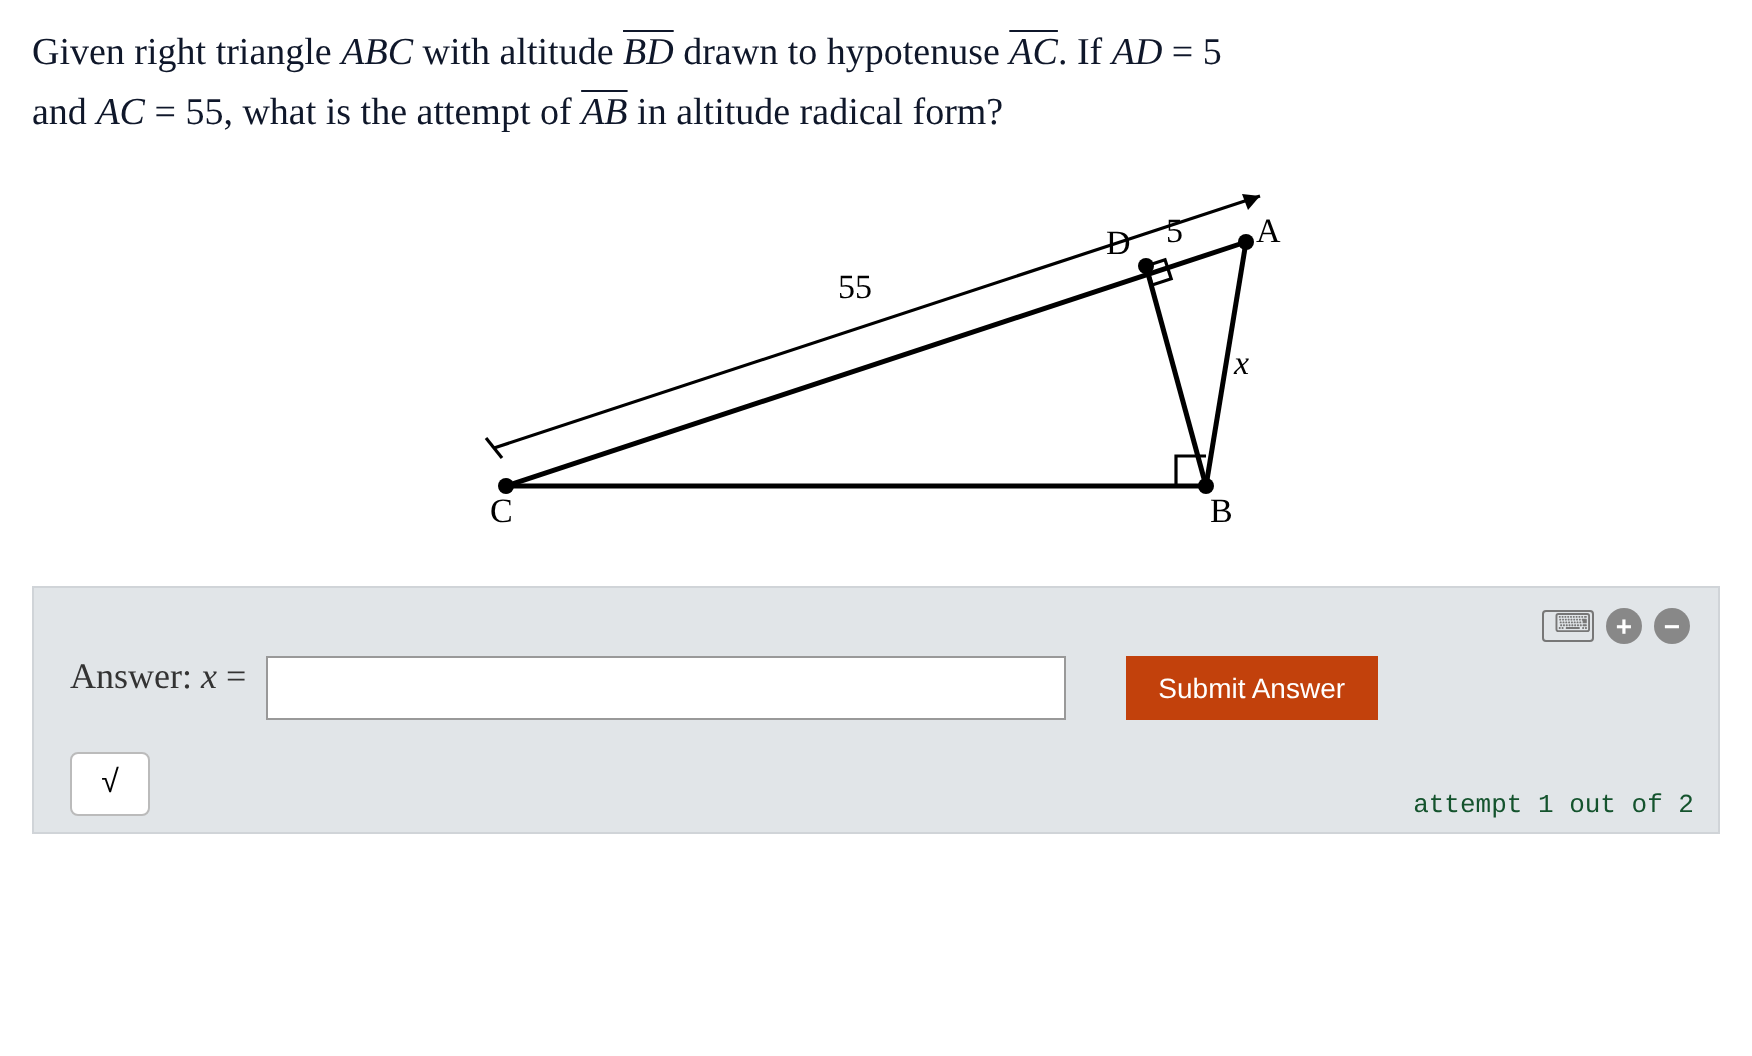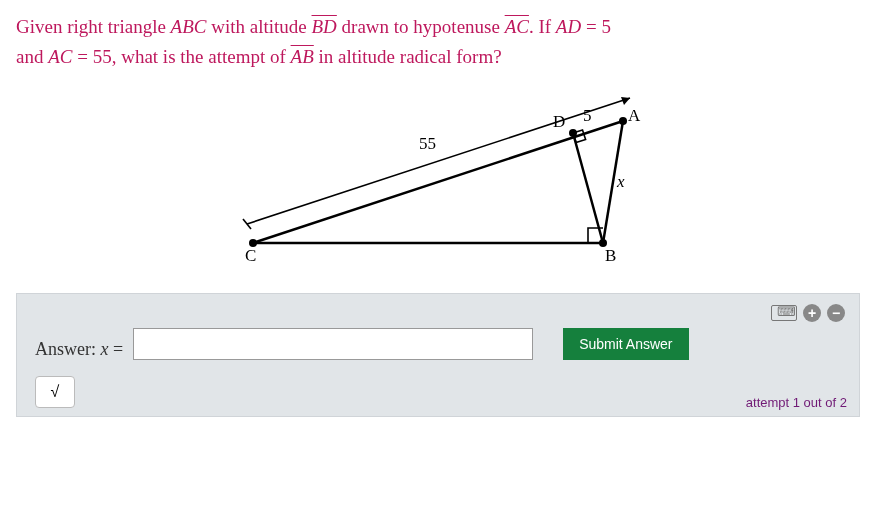--- a/index.html
+++ b/index.html
@@ -7,21 +7,21 @@
       font-family: Georgia, 'Times New Roman', serif;
       background: #ffffff;
       width: 876px;
       height: 528px;
       position: relative;
       padding: 12px 16px 0 16px;
     }
     .question-text {
       font-size: 19px;
       line-height: 1.6;
-      color: #be185d;
+      color: #0f172a;
       margin-bottom: 8px;
     }
     .math-italic {
       font-style: italic;
       font-family: 'Times New Roman', serif;
     }
     .overline {
       text-decoration: overline;
       font-style: italic;
     }
@@ -52,38 +52,38 @@
       align-items: center;
     }
     .icon-btn {
       cursor: pointer;
       display: inline-flex;
       align-items: center;
       justify-content: center;
     }
     .answer-row {
       display: flex;
-      align-items: flex-end;
+      align-items: flex-start;
       gap: 10px;
       margin-top: 18px;
     }
     .answer-label {
       font-size: 18px;
       color: #333;
     }
     .answer-input {
       flex: 0 0 400px;
       height: 32px;
       border: 1px solid #999;
       background: #fff;
       padding: 4px 8px;
       font-size: 16px;
     }
     .submit-btn {
-      background: #15803d;
+      background: #c2410c;
       color: #fff;
       border: none;
       padding: 8px 16px;
       font-size: 14px;
       font-family: Arial, sans-serif;
       cursor: pointer;
       margin-left: 20px;
     }
     .tool-row {
       margin-top: 16px;
@@ -98,22 +98,22 @@
       display: inline-flex;
       align-items: center;
       justify-content: center;
       font-size: 16px;
     }
     .attempt-text {
       position: absolute;
       bottom: 6px;
       right: 12px;
       font-size: 13px;
-      color: #701a75;
-      font-family: Liberation Sans, sans-serif;
+      color: #14532d;
+      font-family: Liberation Mono, monospace;
     }
     .kbd-icon {
       width: 26px;
       height: 16px;
       border: 1px solid #777;
       border-radius: 2px;
       position: relative;
     }
     .kbd-icon::before {
       content: "⌨";

